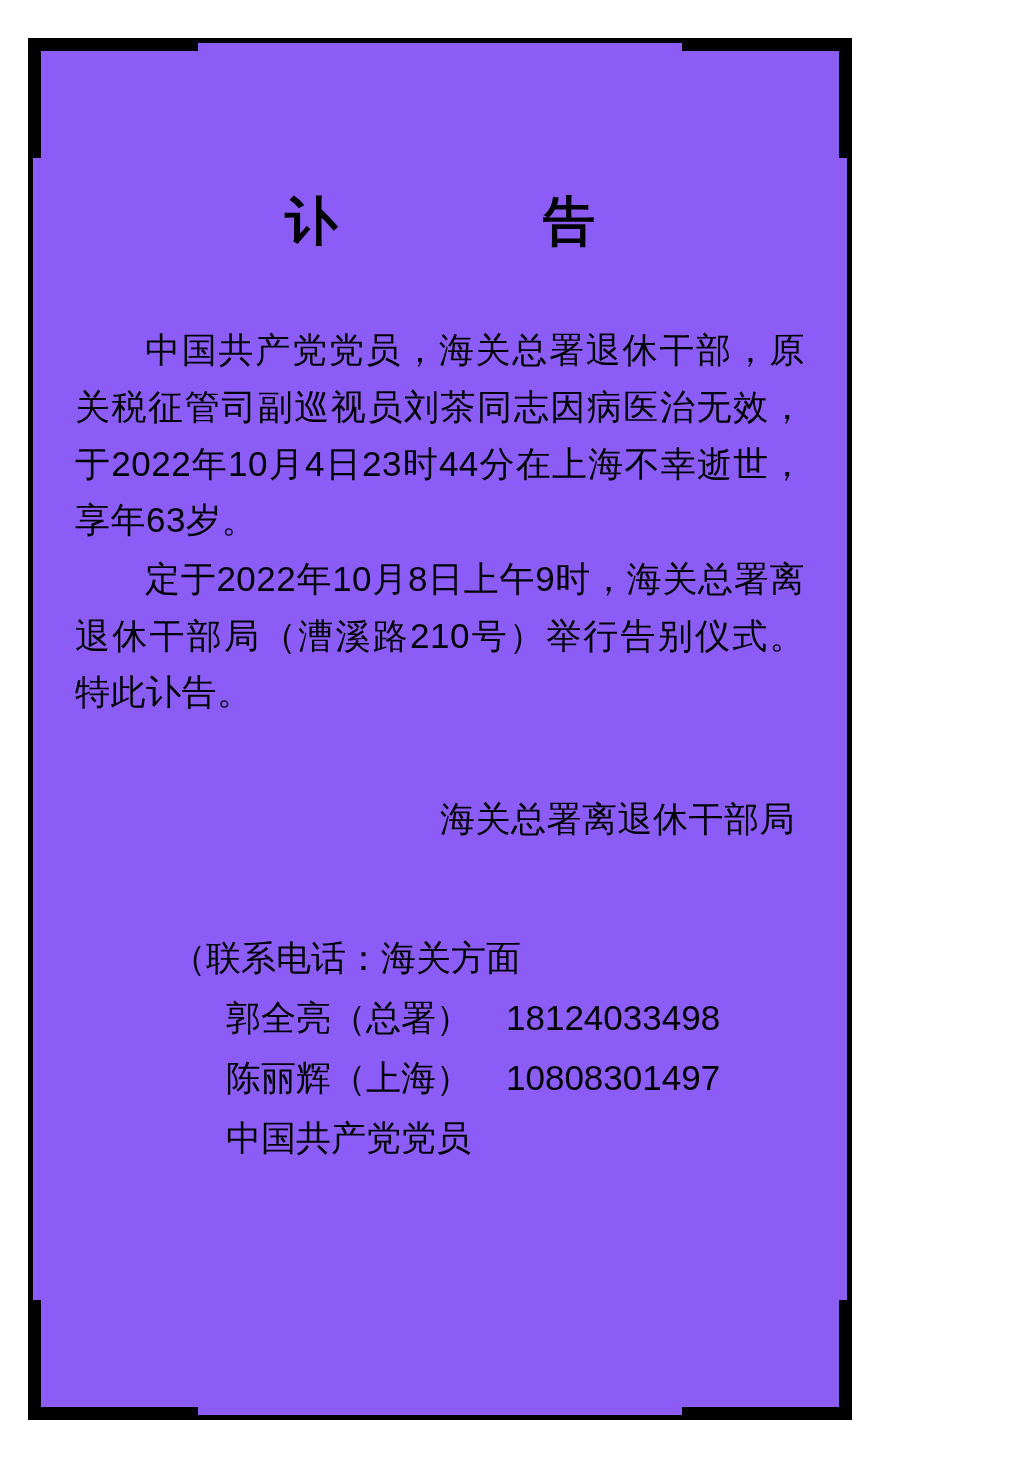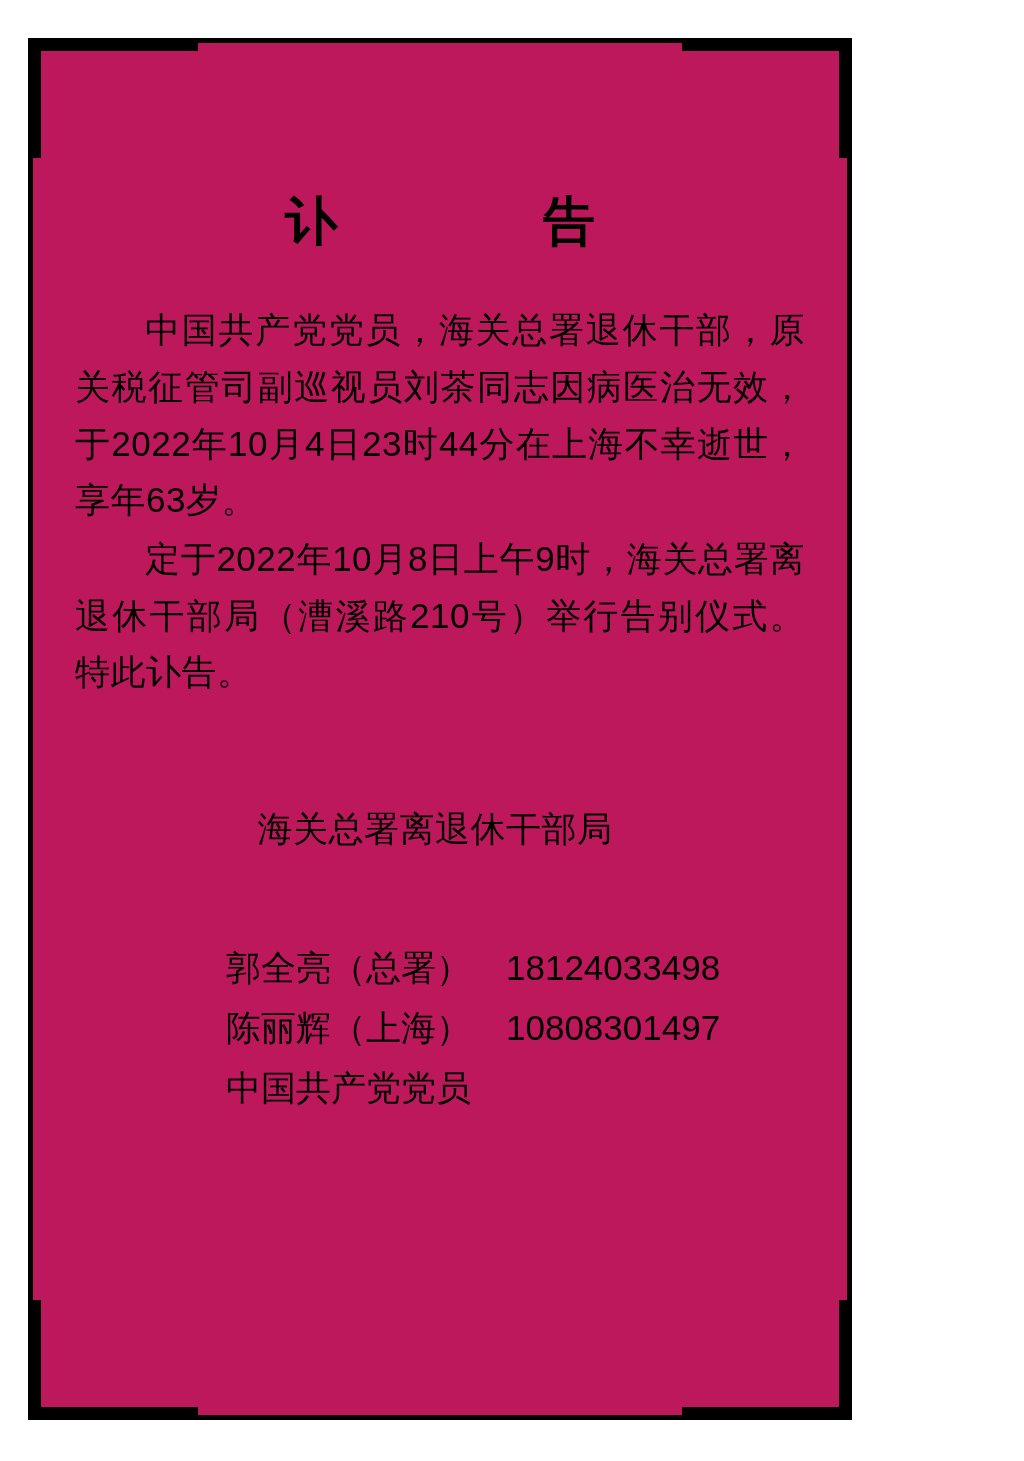--- a/index.html
+++ b/index.html
@@ -18,21 +18,21 @@
 
   
   .page-frame {
     position: absolute;
     left: 28px;
     top: 38px;
     width: 824px;
     height: 1382px;
     border: 5px solid #000000;
     box-sizing: border-box;
-    background: #be185d;
+    background: #8b5cf6;
   }
 
   
   .corner {
     position: absolute;
     background: #000000;
   }
   .corner.tl-h { left: -5px;  top: -5px;  width: 170px; height: 13px; }
   .corner.tl-v { left: -5px;  top: -5px;  width: 13px;  height: 120px; }
   .corner.tr-h { right: -5px; top: -5px;  width: 170px; height: 13px; }
@@ -53,34 +53,34 @@
     text-align: center;
     font-size: 52px;
     font-weight: 700;
     letter-spacing: 34px;
     text-indent: 34px;
     margin-top: 150px;
     line-height: 1.1;
   }
 
   .body-text {
-    margin-top: 52px;
+    margin-top: 72px;
     font-size: 35px;
     line-height: 1.62;
     text-align: justify;
     letter-spacing: 0.5px;
   }
   .body-text p {
     margin: 0 0 2px 0;
     text-indent: 70px;
   }
 
   .signature {
-    margin-top: 100px;
-    text-align: center;
+    margin-top: 70px;
+    text-align: right;
     font-size: 35px;
     line-height: 1.62;
     padding-right: 10px;
   }
   .signature .org { letter-spacing: 0.5px; }
   .signature .date { letter-spacing: 0.5px; }
 
   .contacts {
     margin-top: 80px;
     font-size: 35px;
@@ -110,19 +110,20 @@
     <div class="body-text">
       <p>中国共产党党员，海关总署退休干部，原关税征管司副巡视员刘茶同志因病医治无效，于2022年10月4日23时44分在上海不幸逝世，享年63岁。</p>
       <p>定于2022年10月8日上午9时，海关总署离退休干部局（漕溪路210号）举行告别仪式。特此讣告。</p>
     </div>
 
     <div class="signature">
       <div class="org">海关总署离退休干部局</div>
     </div>
 
     <div class="contacts">
+      <div class="line">（联系电话：海关方面</div>
       <div class="line indent">郭全亮（总署）　18124033498</div>
       <div class="line indent">陈丽辉（上海）　10808301497</div>
       <div class="line indent">中国共产党党员</div>
     </div>
 
   </div>
 </div>
 
 </body></html>

